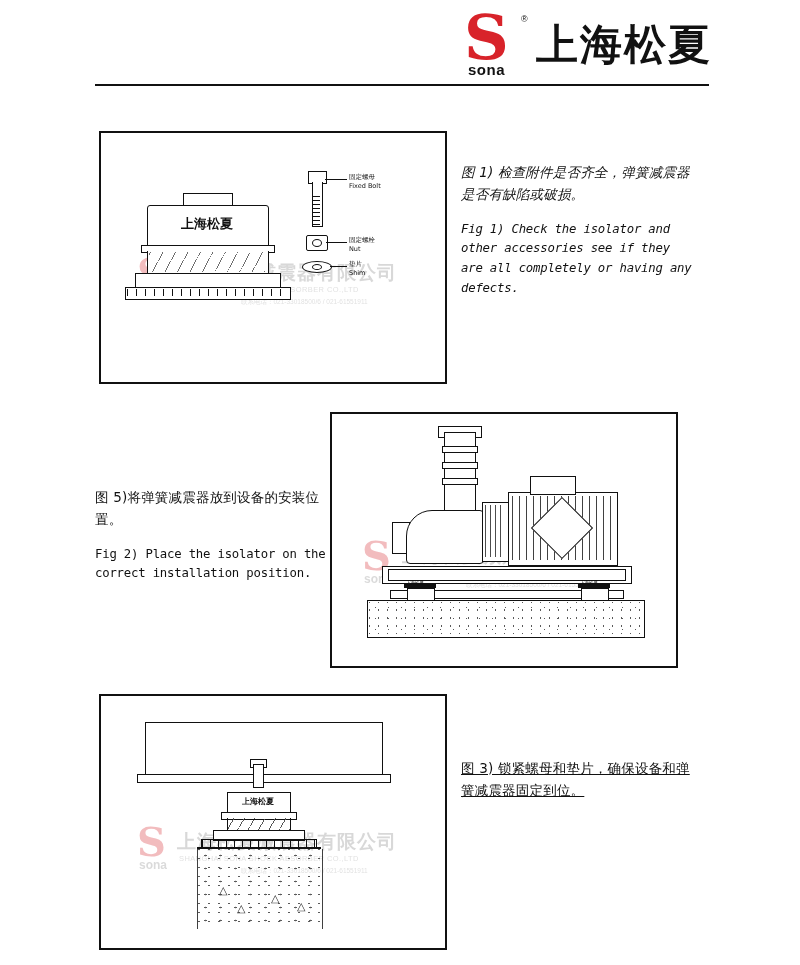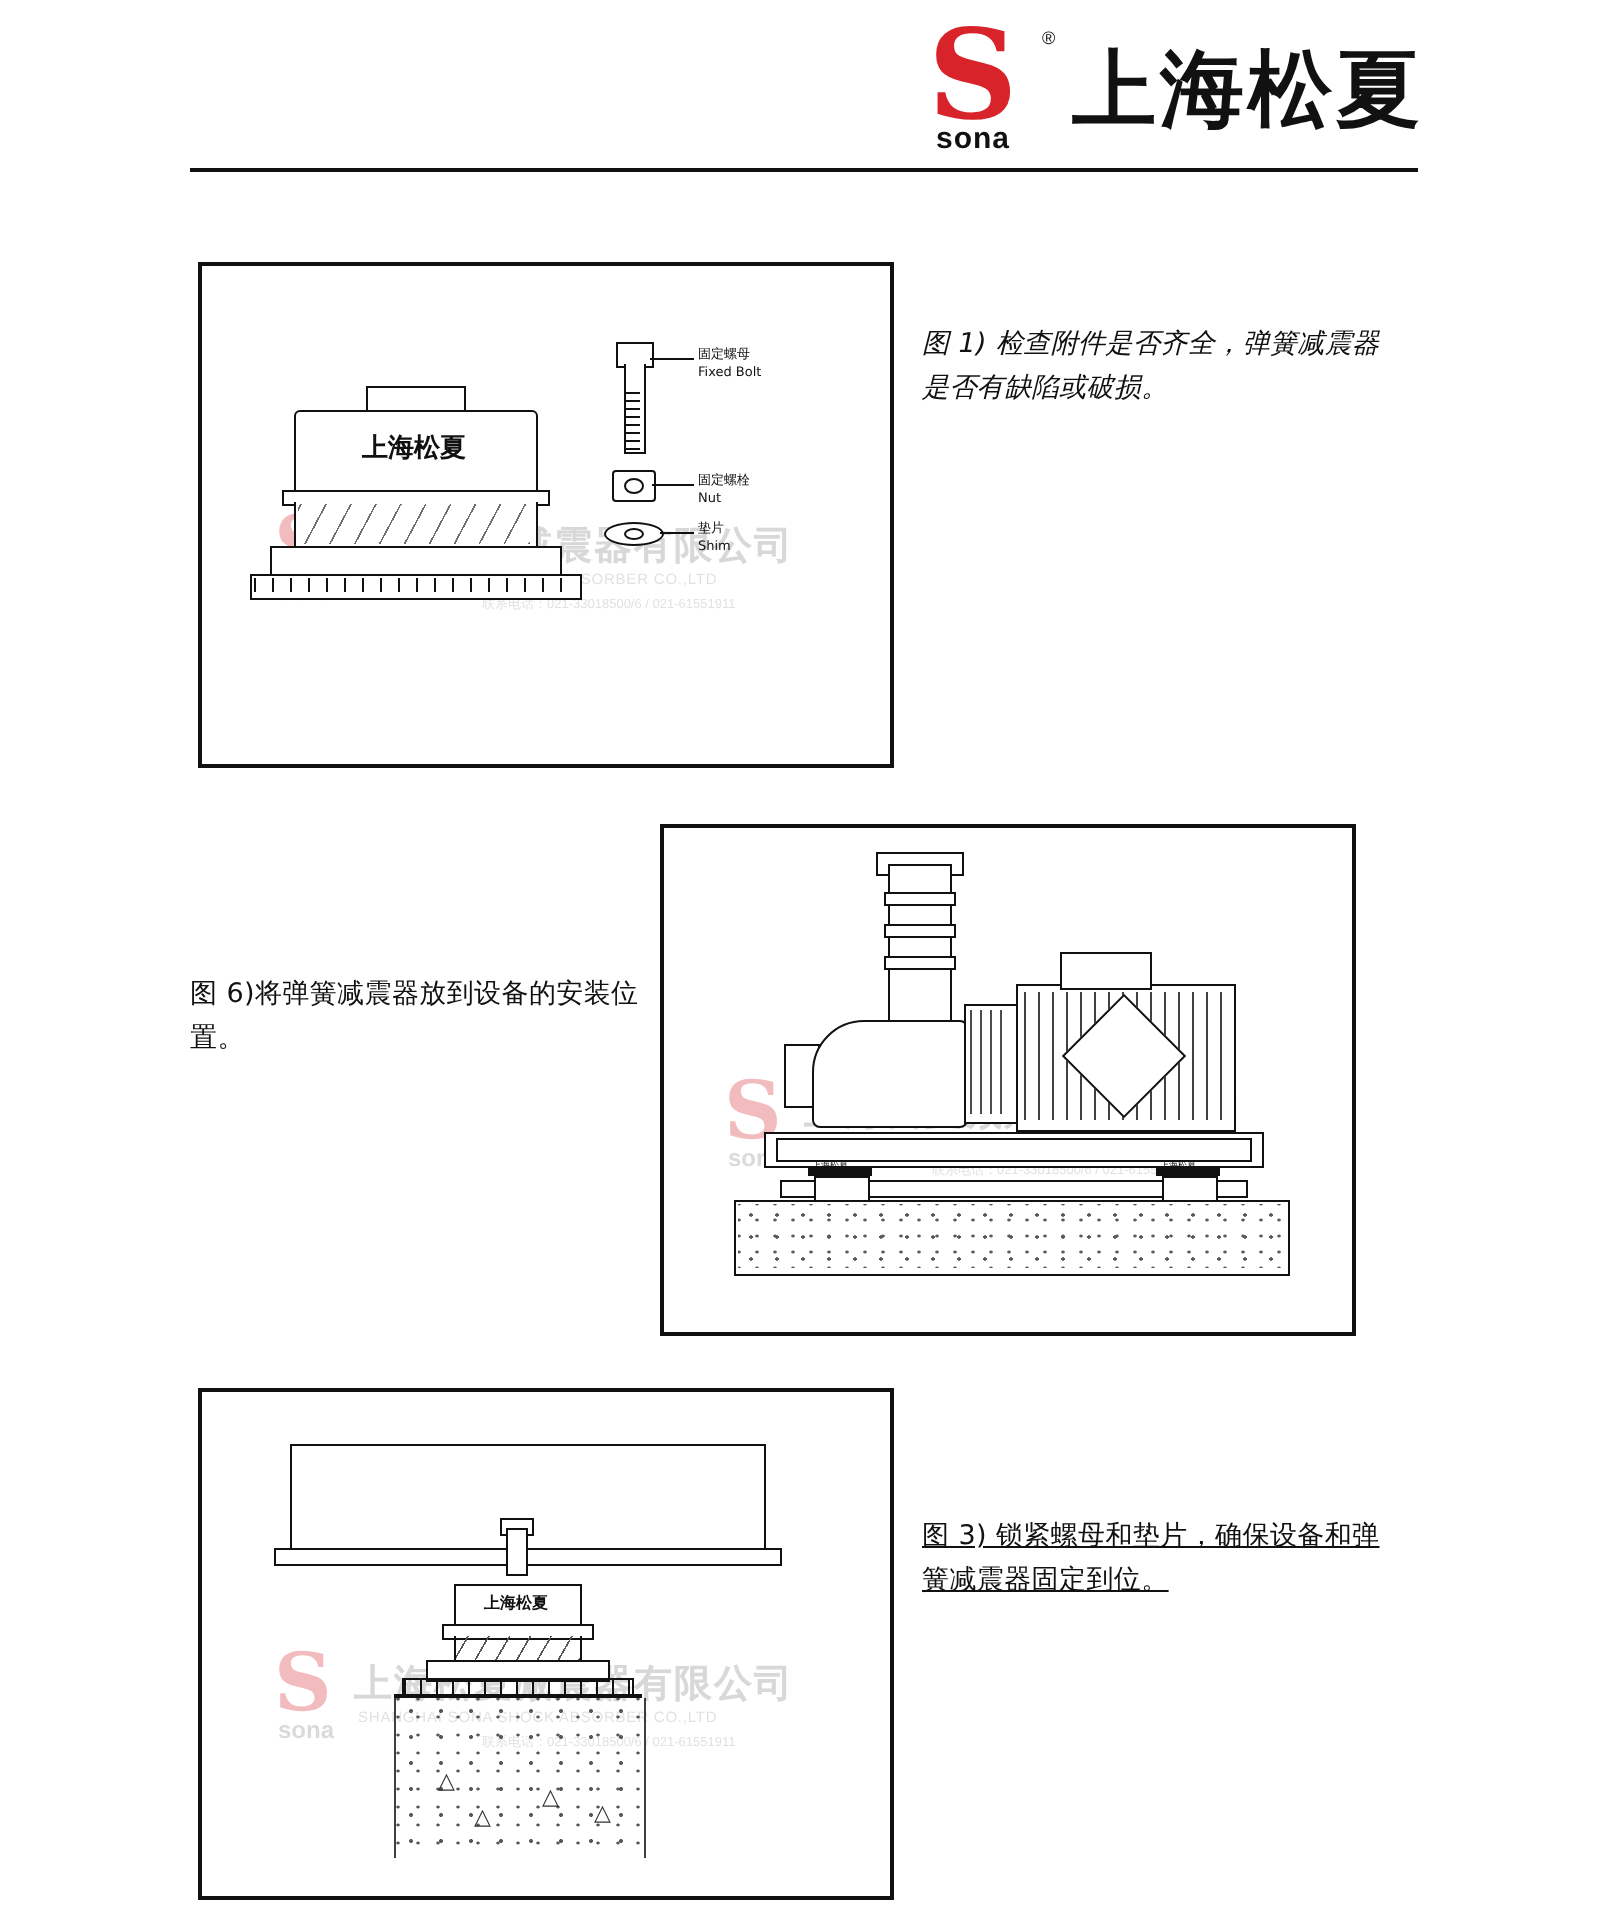--- a/index.html
+++ b/index.html
@@ -592,20 +592,21 @@
   <div class="f1-part-label" style="left:248px; top:40px;">固定螺母</div>
   <div class="f1-part-label" style="left:248px; top:49px;">Fixed Bolt</div>
   <div class="f1-part-label" style="left:248px; top:103px;">固定螺栓</div>
   <div class="f1-part-label" style="left:248px; top:112px;">Nut</div>
   <div class="f1-part-label" style="left:248px; top:127px;">垫片</div>
   <div class="f1-part-label" style="left:248px; top:136px;">Shim</div>
 </div>
 
 <div class="caption cap1">
   <p class="cap-cn">图 1) 检查附件是否齐全，弹簧减震器是否有缺陷或破损。</p>
+  <p class="cap-en">Fig 1) Check the isolator and other accessories see if they are all completely or having any defects.</p>
 </div>
 
 <div class="fig-box fig2">
   <div class="wm">
     <div class="wm-s" style="left:30px; top:122px; font-size:40px;">S</div>
     <div class="wm-cn" style="left:70px; top:129px; font-size:19px;">上海松夏减震器有限公司</div>
     <div class="wm-en" style="left:72px; top:154px; font-size:7.5px;">SHANGHAI SONA SHOCK ABSORBER CO.,LTD</div>
     <div class="wm-sona" style="left:32px; top:158px; font-size:12px;">sona</div>
     <div class="wm-tel" style="left:134px; top:167px; font-size:6.5px;">联系电话：021-33018500/6 / 021-61551911</div>
   </div>
@@ -635,21 +636,22 @@
 
   <div class="f2-iso-cap" style="left:246px; top:170px;"></div>
   <div class="f2-iso" style="left:249px; top:174px;"></div>
   <div class="f2-iso-tag" style="left:248px; top:166px;">上海松夏</div>
 
   <div class="f2-found"></div>
   <div class="f2-found-dots"></div>
 </div>
 
 <div class="caption cap2">
-  <p class="cap-cn">图 6)将弹簧减震器放到设备的安装位置。</p>
+  <p class="cap-cn">图 5)将弹簧减震器放到设备的安装位置。</p>
+  <p class="cap-en">Fig 2) Place the isolator on the correct installation position.</p>
 </div>
 
 <div class="fig-box fig3">
   <div class="wm">
     <div class="wm-s" style="left:36px; top:126px; font-size:40px;">S</div>
     <div class="wm-cn" style="left:76px; top:133px; font-size:19px;">上海松夏减震器有限公司</div>
     <div class="wm-en" style="left:78px; top:158px; font-size:7.5px;">SHANGHAI SONA SHOCK ABSORBER CO.,LTD</div>
     <div class="wm-sona" style="left:38px; top:162px; font-size:12px;">sona</div>
     <div class="wm-tel" style="left:140px; top:171px; font-size:6.5px;">联系电话：021-33018500/6 / 021-61551911</div>
   </div>

